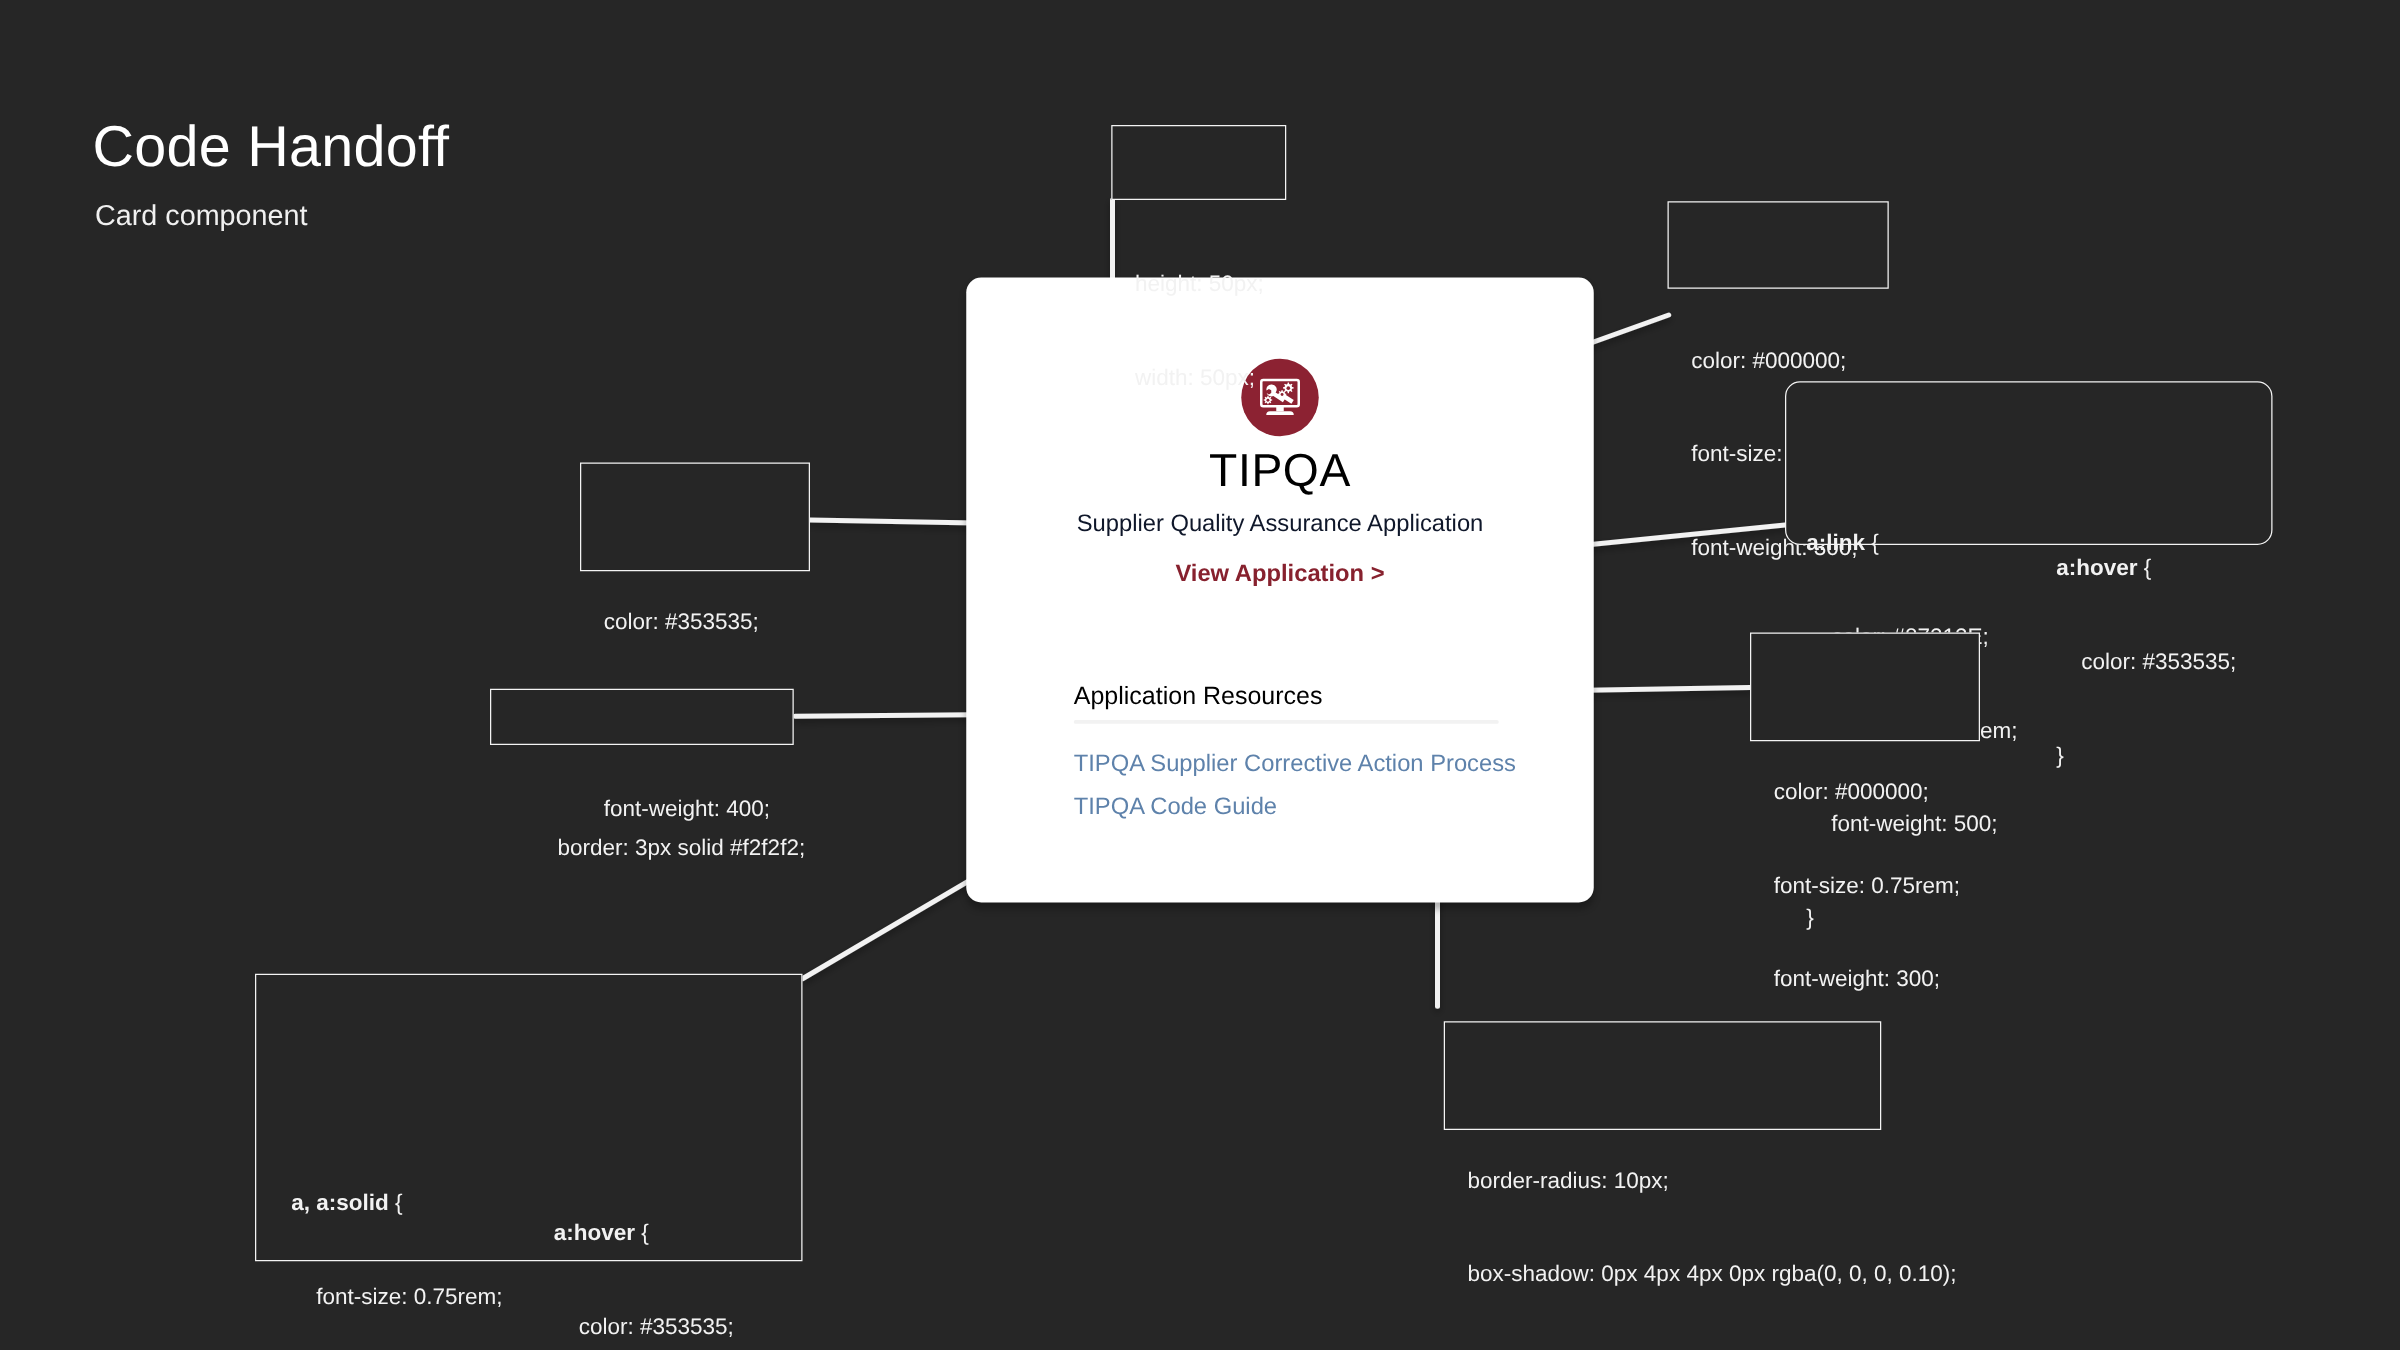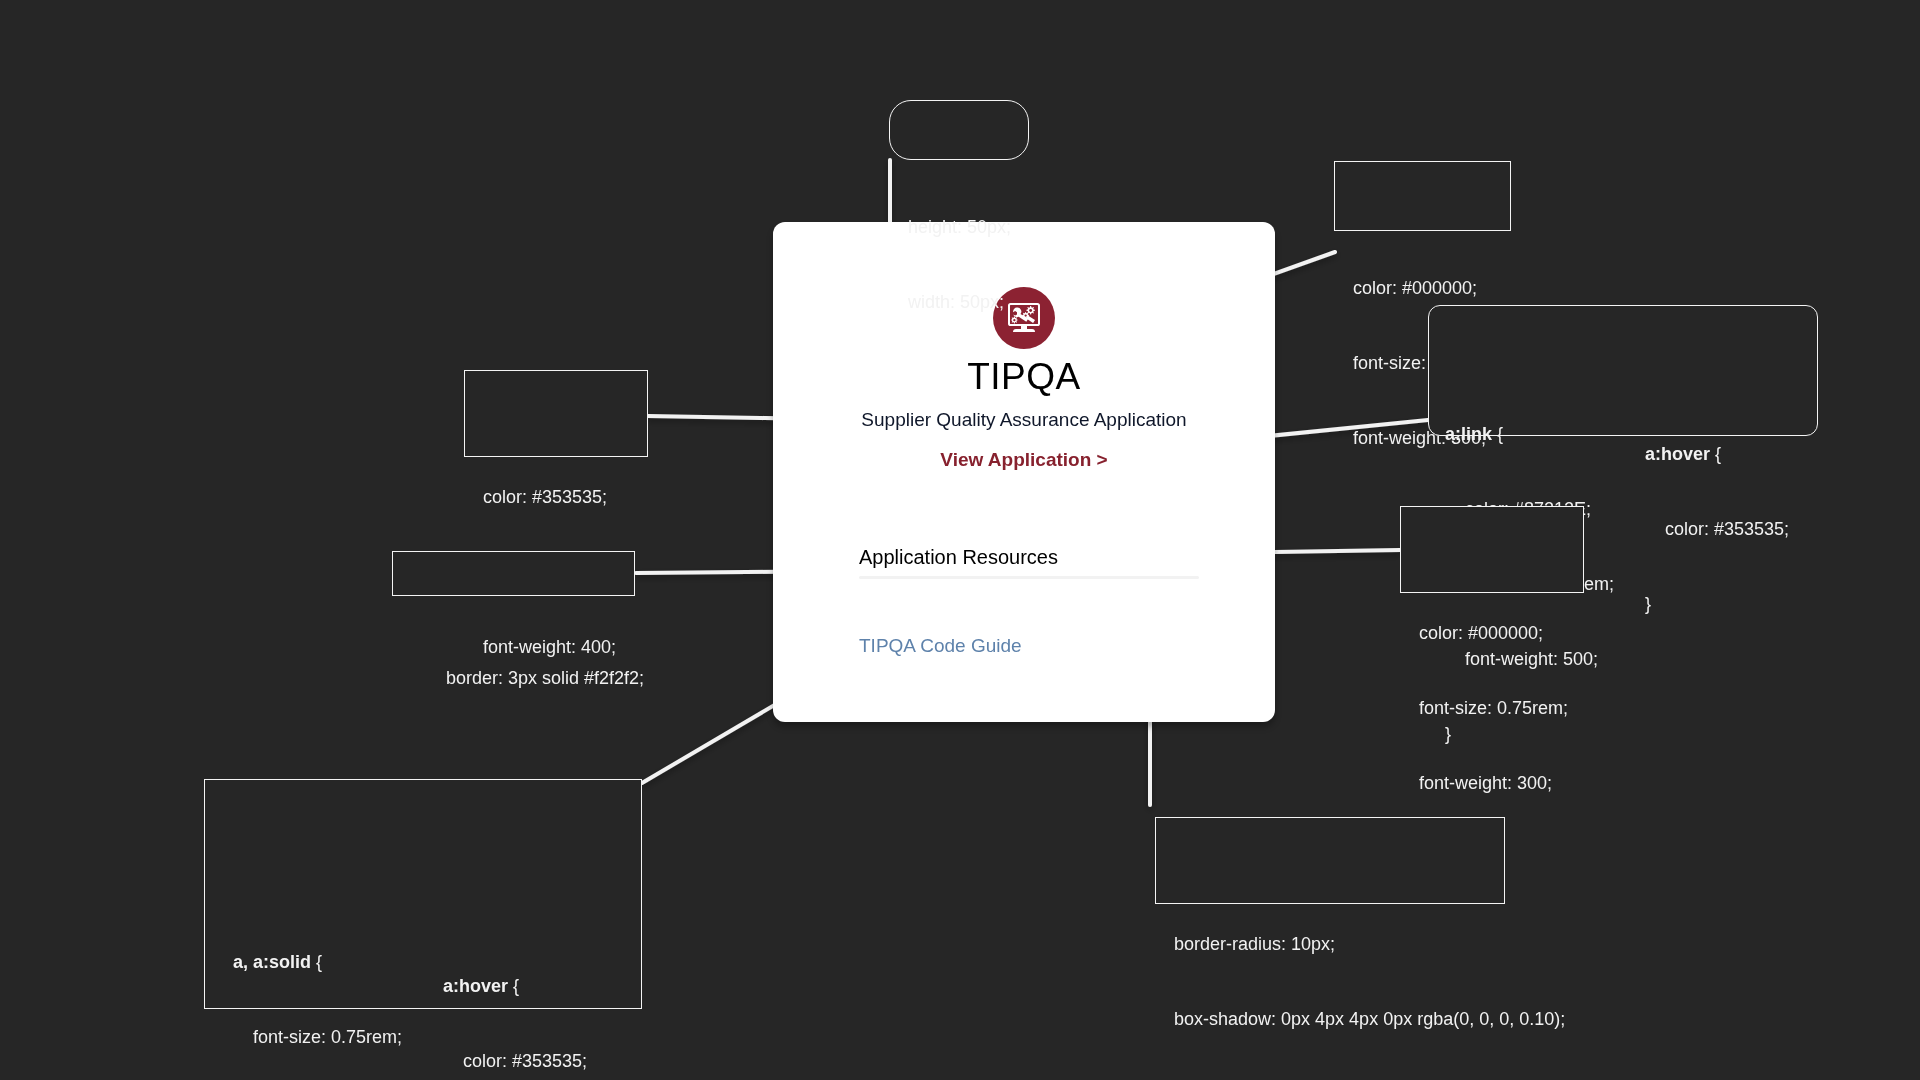--- a/index.html
+++ b/index.html
@@ -181,21 +181,21 @@
 
   
   .anno.cols .pad {
     display: flex;
     gap: 0px;
   }
   .anno .col { white-space: pre; }
   .anno .sel { font-weight: 700; }
 
   
-  #anno-size      { left: 889px; top: 100px;  width: 140px; height: 60px; border-radius: 22px; }
+  #anno-size      { left: 889px; top: 100px;  width: 140px; height: 60px; }
   #anno-title     { left: 1334px; top: 161px; width: 177px; height: 70px; }
   #anno-link      { left: 1428px; top: 305px; width: 390px; height: 131px; border-radius: 12px; }
   #anno-desc      { left: 464px;  top: 370px; width: 184px; height: 87px; }
   #anno-border    { left: 392px;  top: 551px; width: 243px; height: 45px; padding-left: 35px; }
   #anno-resources { left: 1400px; top: 506px; width: 184px; height: 87px; }
   #anno-links     { left: 204px;  top: 779px; width: 438px; height: 230px; }
   #anno-card      { left: 1155px; top: 805px; width: 350px; height: 87px; margin-top: 12px; }
 
   #anno-link .pad { padding: 16px 0 0 16px; }
   #anno-link .col-a { width: 200px; }
@@ -203,20 +203,24 @@
 
   #anno-links .pad { padding: 20px 0 0 28px; }
   #anno-links .col-a { width: 210px; }
   #anno-links .col-b { padding-top: 24px; }
 </style>
 </head>
 <body>
 
 <div id="stage">
 
+  <div class="heading">
+    <h1>Code Handoff</h1>
+    <div class="subtitle">Card component</div>
+  </div>
 
   <svg id="connectors" viewBox="0 0 1920 1080" width="1920" height="1080">
     <defs>
       <filter id="softshadow" x="-30%" y="-30%" width="160%" height="160%">
         <feDropShadow dx="0" dy="3" stdDeviation="3" flood-color="#000000" flood-opacity="0.35"></feDropShadow>
       </filter>
     </defs>
     <g stroke="#f2f2f2" stroke-width="4" stroke-linecap="round" fill="none" filter="url(#softshadow)">
       <line x1="890" y1="160" x2="890" y2="268"></line>
       <line x1="1335" y1="252" x2="976" y2="381"></line>
@@ -255,20 +259,21 @@
       </svg>
     </div>
 
     <div class="card-title">TIPQA</div>
     <div class="card-desc">Supplier Quality Assurance Application</div>
     <a class="card-cta" href="#">View Application &gt;</a>
 
     <div class="resources-label">Application Resources</div>
     <div class="resources-divider"></div>
 
+    <a class="resource-link r0" href="#">TIPQA Supplier Corrective Action Process</a>
     <a class="resource-link r1" href="#">TIPQA Code Guide</a>
   </div>
 
   <div class="anno" id="anno-size">
     <div class="pad">
       <span class="anno-line">height: 50px;</span>
       <span class="anno-line">width: 50px;</span>
     </div>
   </div>
 

